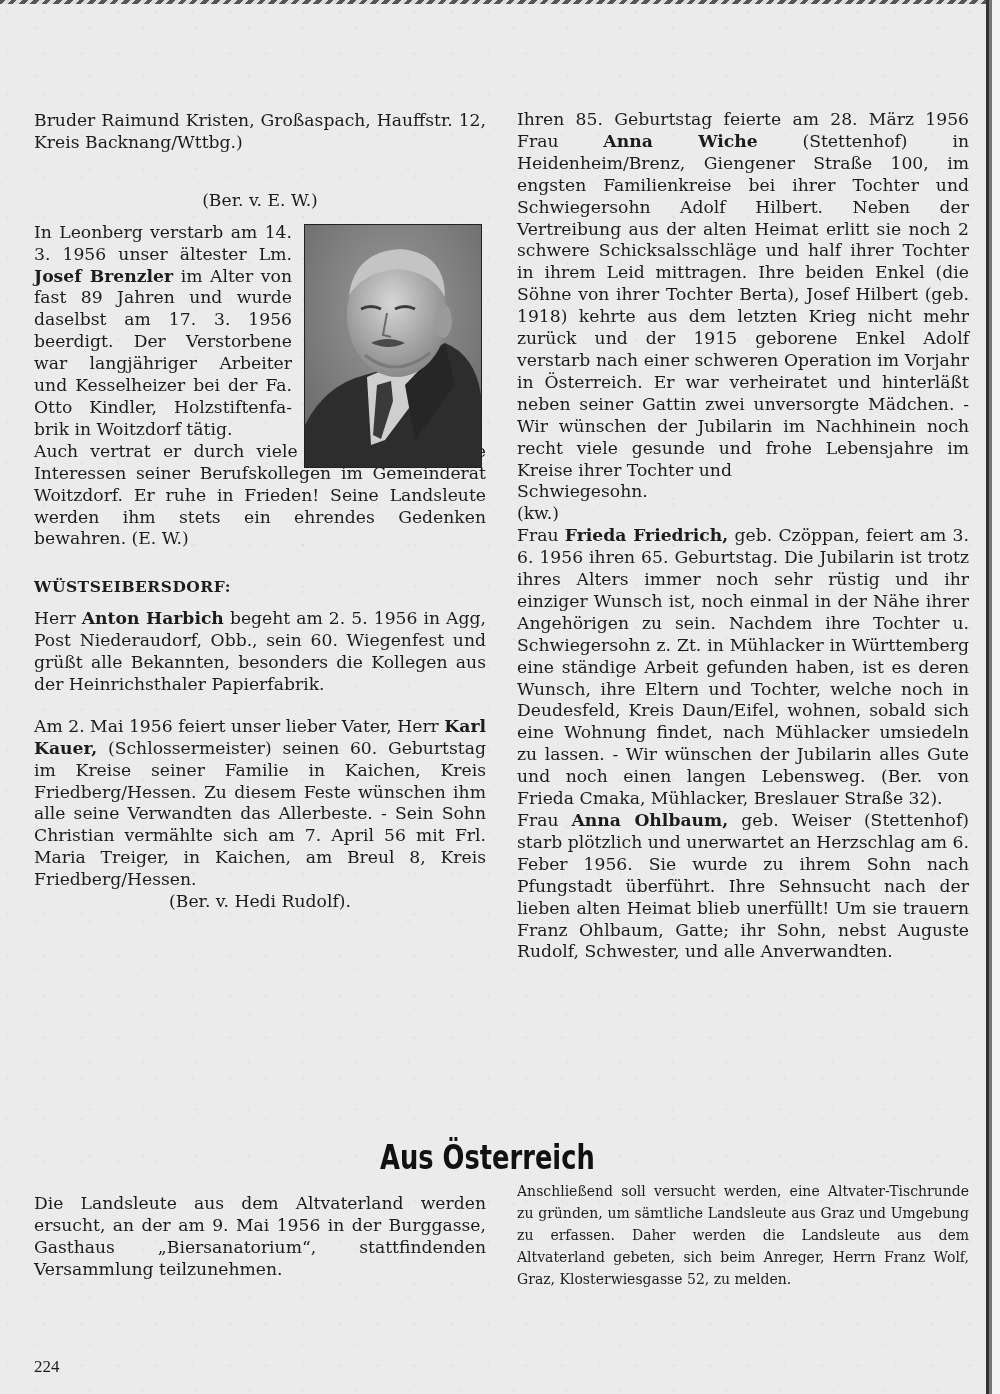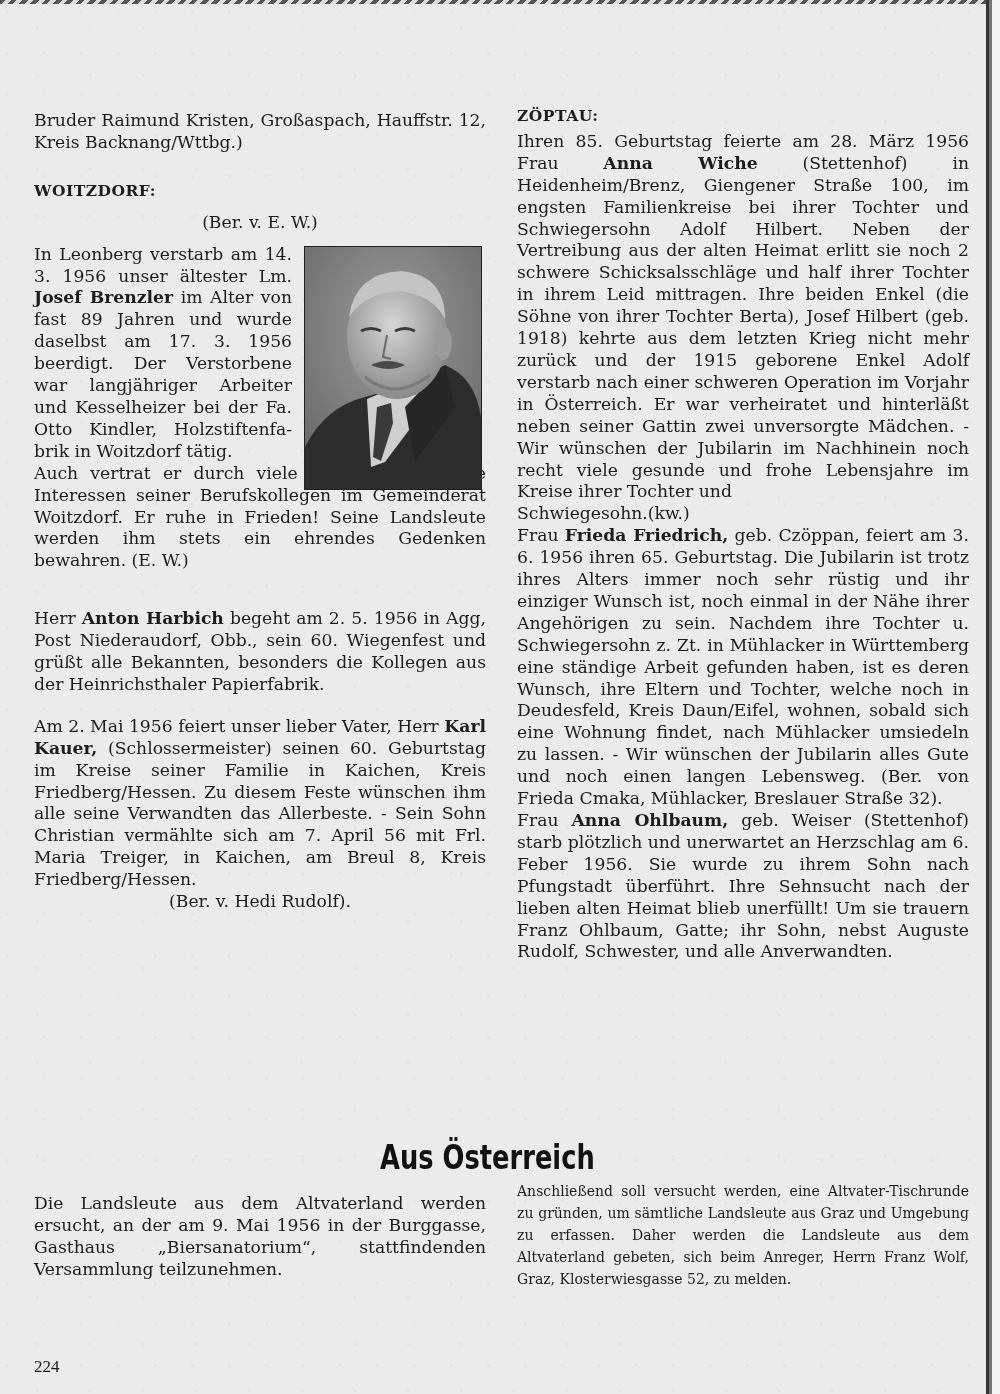--- a/index.html
+++ b/index.html
@@ -64,21 +64,20 @@
 </head>
 <body>
 
 <div class="page">
   <div class="topstrip"></div>
 
   <div class="col col-left">
     <p>Bruder Raimund Kristen, Großaspach, Hauffstr. 12, Kreis Backnang/Wttbg.)</p>
     <div class="gap-xl"></div>
 
-    <p class="heading">WOITZDORF:</p>
     <div class="gap-m"></div>
     <p class="right-sig">(Ber. v. E. W.)</p>
     <div class="gap-m"></div>
 
     <div class="with-photo">
       <p class="text"><span>In Leonberg verstarb am 14. 3. 1956 unser äl­tester Lm. </span><span class="b">Josef Brenz­ler</span><span> im Alter von fast 89 Jahren und wurde daselbst am 17. 3. 1956 beerdigt. Der Verstor­bene war langjähriger Arbeiter und Kesselhei­zer bei der Fa. Otto Kindler, Holzstiftenfa­brik in Woitzdorf tätig.</span></p>
       <div class="photo" title="Portrait photograph of Josef Winkler">
         <svg viewBox="0 0 176 242" preserveAspectRatio="none">
           <defs>
             <radialGradient id="bg" cx="50%" cy="35%" r="70%">
@@ -112,32 +111,32 @@
 
           <path d="M66 118 Q82 110 100 118 Q84 126 66 118 Z" fill="#4a4a4a"></path>
 
           <path d="M60 130 Q90 155 125 128" stroke="#7a7a7a" stroke-width="3" fill="none"></path>
         </svg>
       </div>
     </div>
     <p>Auch vertrat er durch viele Jahre hindurch die Interessen seiner Berufskollegen im Gemeinderat Woitzdorf. Er ruhe in Frie­den! Seine Landsleute werden ihm stets ein ehrendes Gedenken bewahren. (E. W.)</p>
     <div class="gap-xl"></div>
 
+    <p class="heading">WÜSTSEIBERSDORF:</p>
     <div class="gap-m"></div>
     <p><span>Herr </span><span class="b">Anton Harbich</span><span> begeht am 2. 5. 1956 in Agg, Post Niederaudorf, Obb., sein 60. Wiegenfest und grüßt alle Bekannten, be­sonders die Kollegen aus der Heinrichs­thaler Papierfabrik.</span></p>
     <div class="gap-l"></div>
     <p><span>Am 2. Mai 1956 feiert unser lieber Vater, Herr </span><span class="b">Karl Kauer,</span><span> (Schlossermeister) sei­nen 60. Geburtstag im Kreise seiner Fa­milie in Kaichen, Kreis Friedberg/Hessen. Zu diesem Feste wünschen ihm alle seine Verwandten das Allerbeste. - Sein Sohn Christian vermählte sich am 7. April 56 mit Frl. Maria Treiger, in Kaichen, am Breul 8, Kreis Friedberg/Hessen.</span></p>
     <p class="right-sig">(Ber. v. Hedi Rudolf).</p>
   </div>
 
   <div class="col col-right">
-    <p class="heading">ZÖPTAU:</p>
     <div class="gap-s"></div>
     <p><span>Ihren 85. Geburtstag feierte am 28. März 1956 Frau </span><span class="b">Anna Wiche</span><span> (Stettenhof) in Heidenheim/Brenz, Giengener Straße 100, im engsten Familienkreise bei ihrer Toch­ter und Schwiegersohn Adolf Hilbert. Ne­ben der Vertreibung aus der alten Heimat erlitt sie noch 2 schwere Schicksalsschläge und half ihrer Tochter in ihrem Leid mit­tragen. Ihre beiden Enkel (die Söhne von ihrer Tochter Berta), Josef Hilbert (geb. 1918) kehrte aus dem letzten Krieg nicht mehr zurück und der 1915 geborene Enkel Adolf verstarb nach einer schweren Ope­ration im Vorjahr in Österreich. Er war verheiratet und hinterläßt neben seiner Gattin zwei unversorgte Mädchen. - Wir wünschen der Jubilarin im Nachhinein noch recht viele gesunde und frohe Le­bensjahre im Kreise ihrer Tochter und</span></p>
-    <p style="display:flex;justify-content:flex-start;padding-right:40px;">
+    <p style="display:flex;justify-content:space-between;padding-right:40px;flex-direction:column;">
         <span>Schwiegesohn.</span>
         <span>(kw.)</span>
       </p>
     <p><span>Frau </span><span class="b">Frieda Friedrich,</span><span> geb. Czöppan, feiert am 3. 6. 1956 ihren 65. Geburtstag. Die Jubilarin ist trotz ihres Alters immer noch sehr rüstig und ihr einziger Wunsch ist, noch einmal in der Nähe ihrer Ange­hörigen zu sein. Nachdem ihre Tochter u. Schwiegersohn z. Zt. in Mühlacker in Württemberg eine ständige Arbeit gefun­den haben, ist es deren Wunsch, ihre El­tern und Tochter, welche noch in Deudes­feld, Kreis Daun/Eifel, wohnen, sobald sich eine Wohnung findet, nach Mühlacker um­siedeln zu lassen. - Wir wünschen der Ju­bilarin alles Gute und noch einen langen Lebensweg. (Ber. von Frieda Cmaka, Mühlacker, Breslauer Straße 32).</span></p>
     <p><span>Frau </span><span class="b">Anna Ohlbaum,</span><span> geb. Weiser (Stet­tenhof) starb plötzlich und unerwartet an Herzschlag am 6. Feber 1956. Sie wurde zu ihrem Sohn nach Pfungstadt überführt. Ihre Sehnsucht nach der lieben alten Hei­mat blieb unerfüllt! Um sie trauern Franz Ohlbaum, Gatte; ihr Sohn, nebst Auguste Rudolf, Schwester, und alle Anver­wandten.</span></p>
   </div>
 
   <div class="section-title">Aus Österreich</div>
 
   <div class="graz-left">

